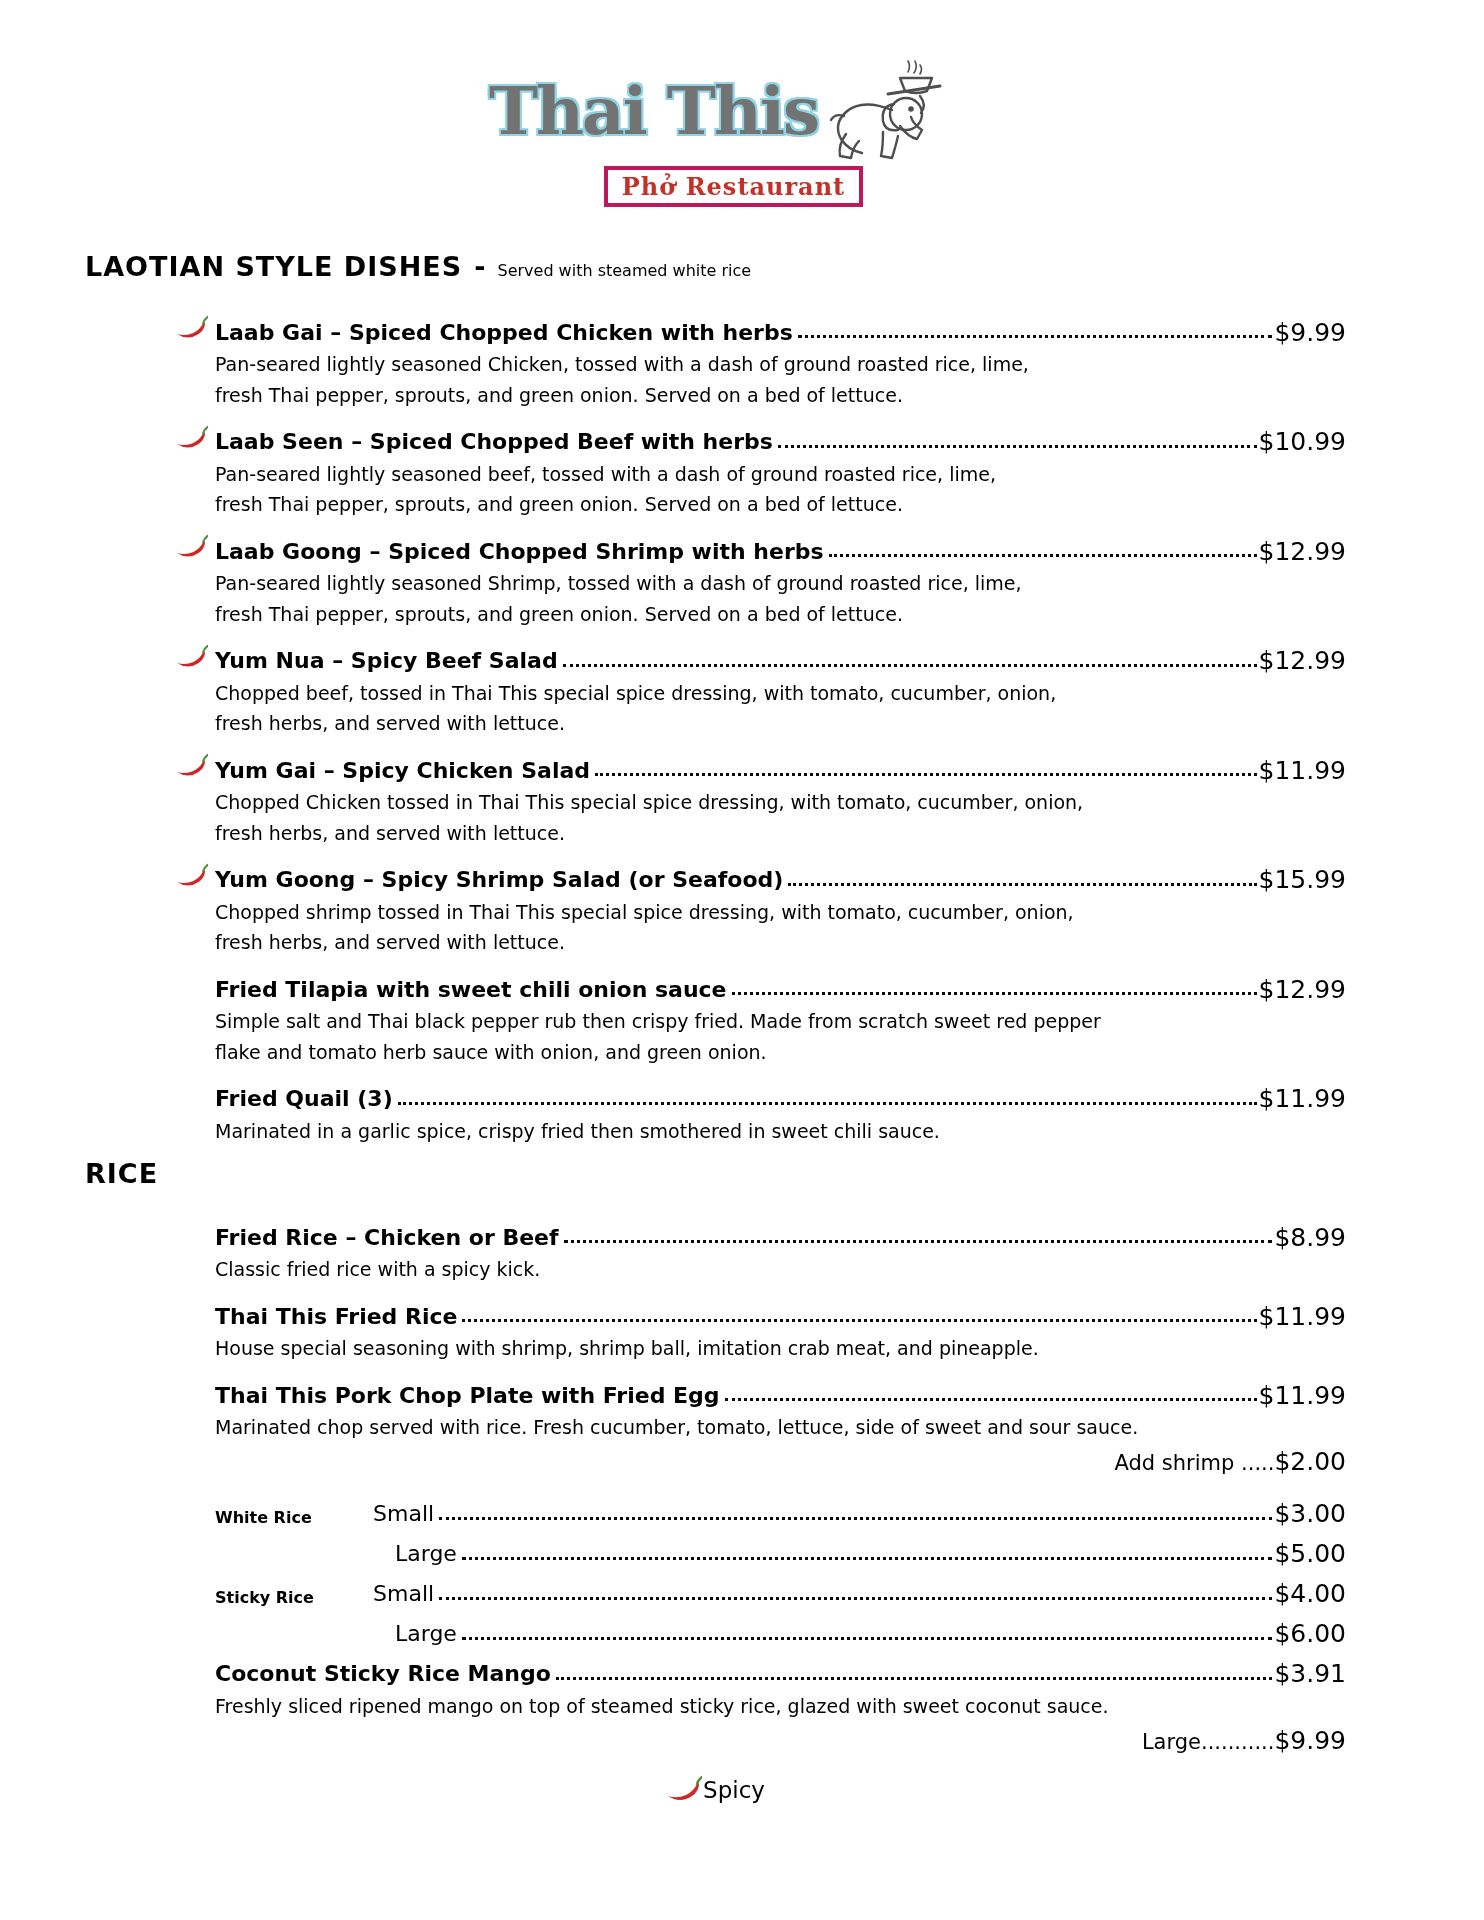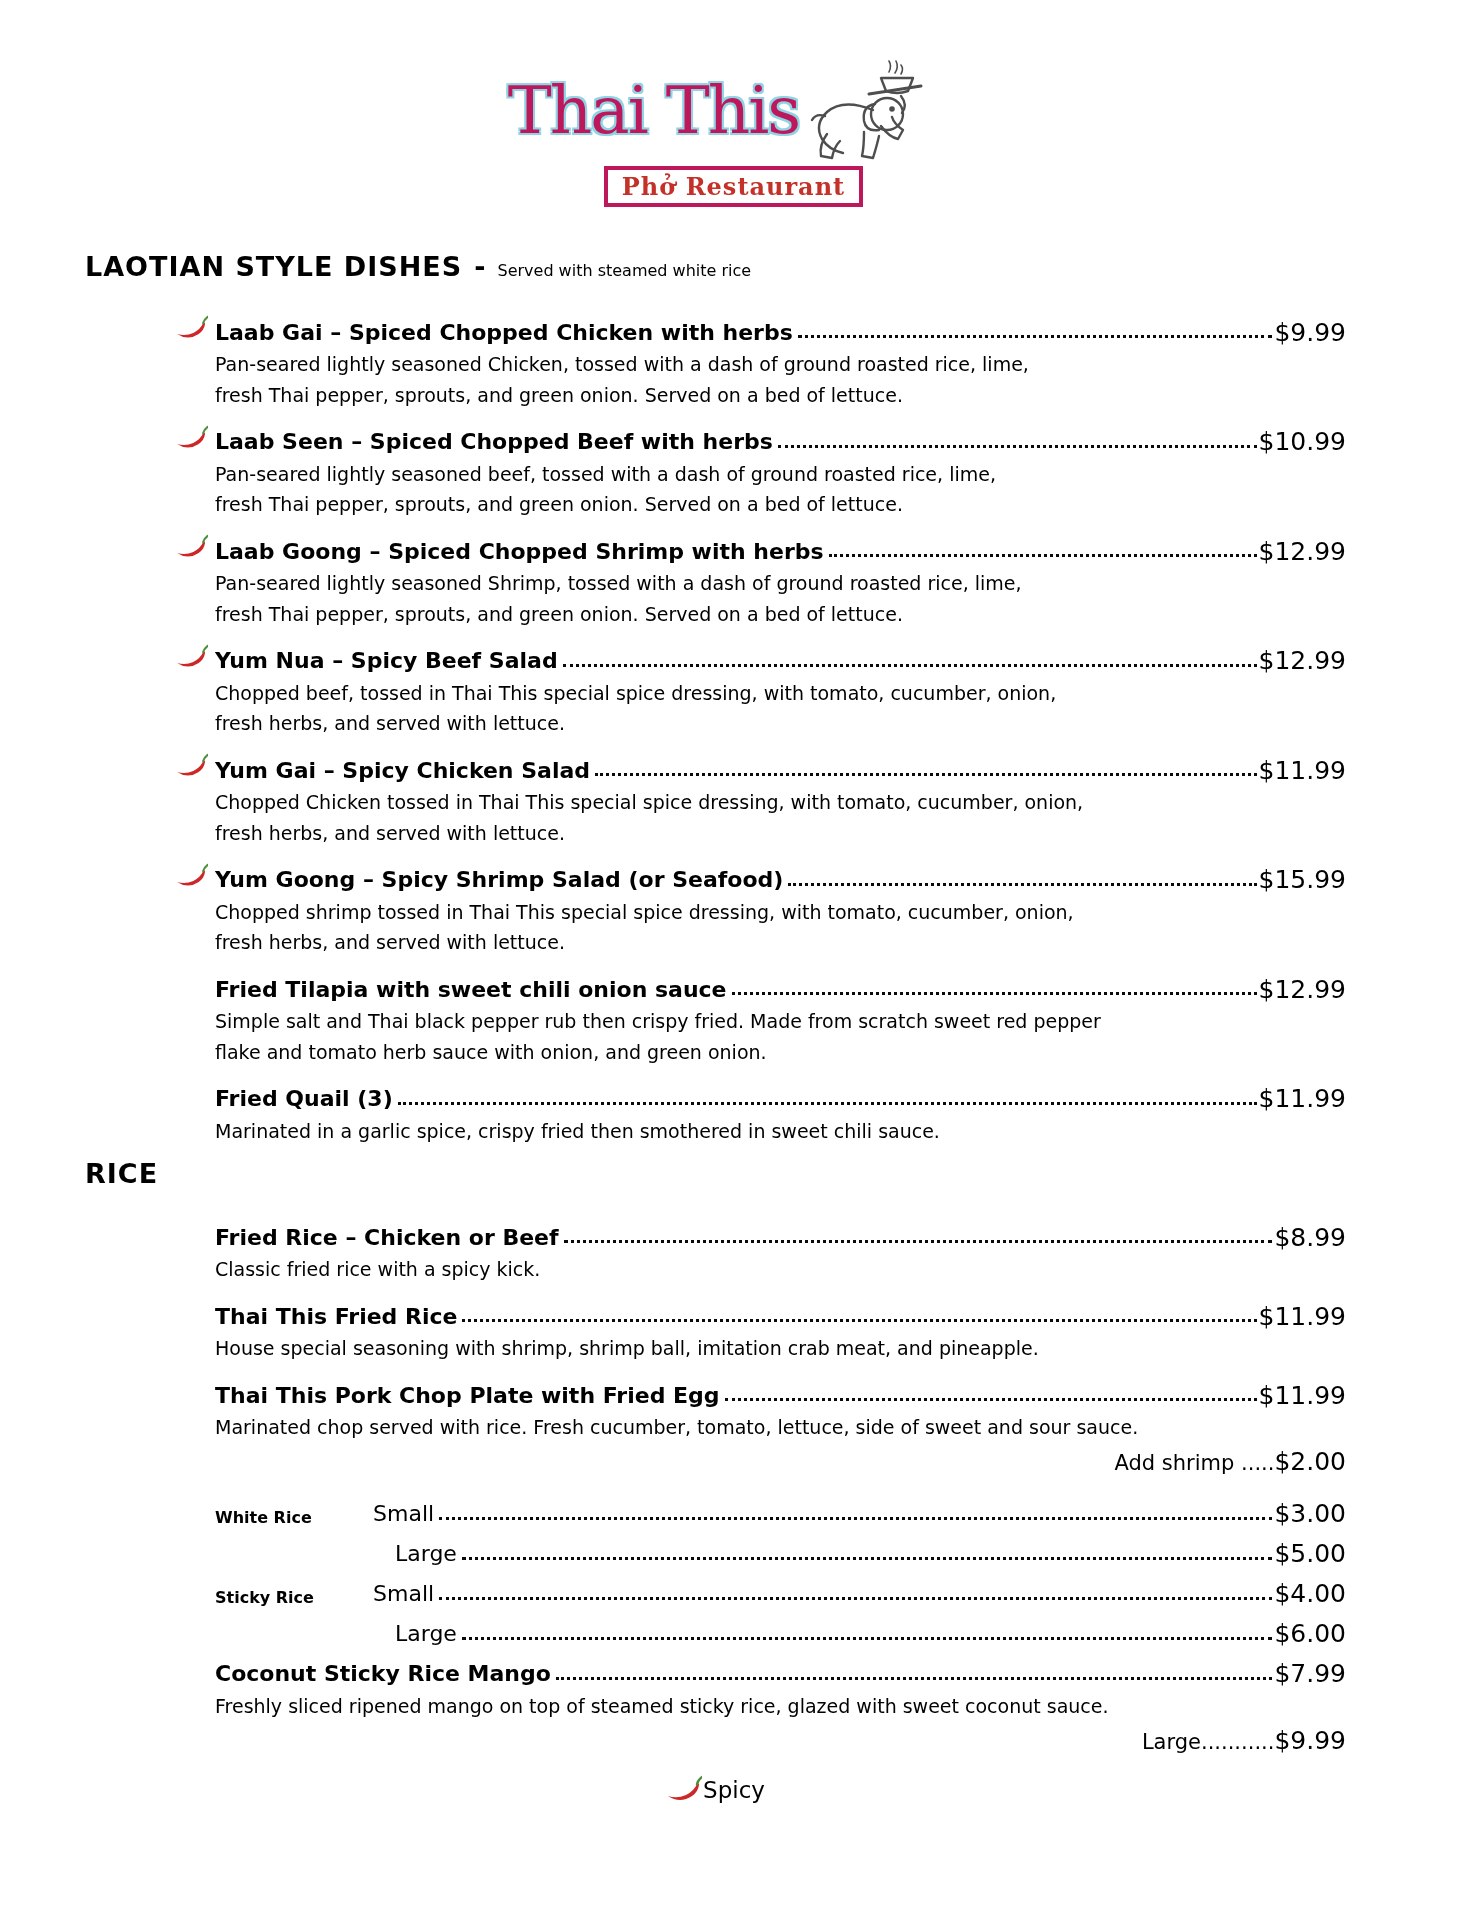--- a/index.html
+++ b/index.html
@@ -9,22 +9,22 @@
     color:#000;
     -webkit-font-smoothing:antialiased;
   }
   .page{padding:56px 138px 40px 85px;box-sizing:border-box;}
 
   
   .logo-wrap{display:flex;flex-direction:column;align-items:center;}
   .logo-row{display:flex;align-items:flex-start;}
   .logo-title{
     font-family:"DejaVu Serif","Liberation Serif",serif;
-    font-weight:normal;font-size:66px;line-height:1;
-    color:#be185d;letter-spacing:-2px;
+    font-weight:bold;font-size:66px;line-height:1;
+    color:#737373;letter-spacing:-2px;
     text-shadow:-2px -2px 0 #8fd4e4,2px -2px 0 #8fd4e4,-2px 2px 0 #8fd4e4,2px 2px 0 #8fd4e4;
     padding-top:22px;
   }
   .elephant{margin-left:2px;margin-top:0;}
   .logo-sub{
     margin-top:-12px;transform:translateX(18px);
     font-family:"DejaVu Serif","Liberation Serif",serif;
     font-weight:bold;font-size:24px;letter-spacing:1px;
     color:#c43128;background:#fff;
     border:4px solid #be185d;padding:2px 14px;
@@ -268,21 +268,21 @@
       <span class="scat"></span>
       <span class="ssize indent">Large</span>
       <span class="lead"></span>
       <span class="dprice">$6.00</span>
     </div>
 
     <div class="dish">
       <div class="dline">
         <span class="dname">Coconut Sticky Rice Mango </span>
         <span class="lead"></span>
-        <span class="dprice">$7.99</span>
+        <span class="dprice">$3.91</span>
       </div>
       <div class="ddesc">Freshly sliced ripened mango on top of steamed sticky rice, glazed with sweet coconut sauce.</div>
     </div>
 
     <div class="addonrow">
       <span class="alabel">Large...........</span>
       <span class="dprice">$9.99</span>
     </div>
 
   </div>

